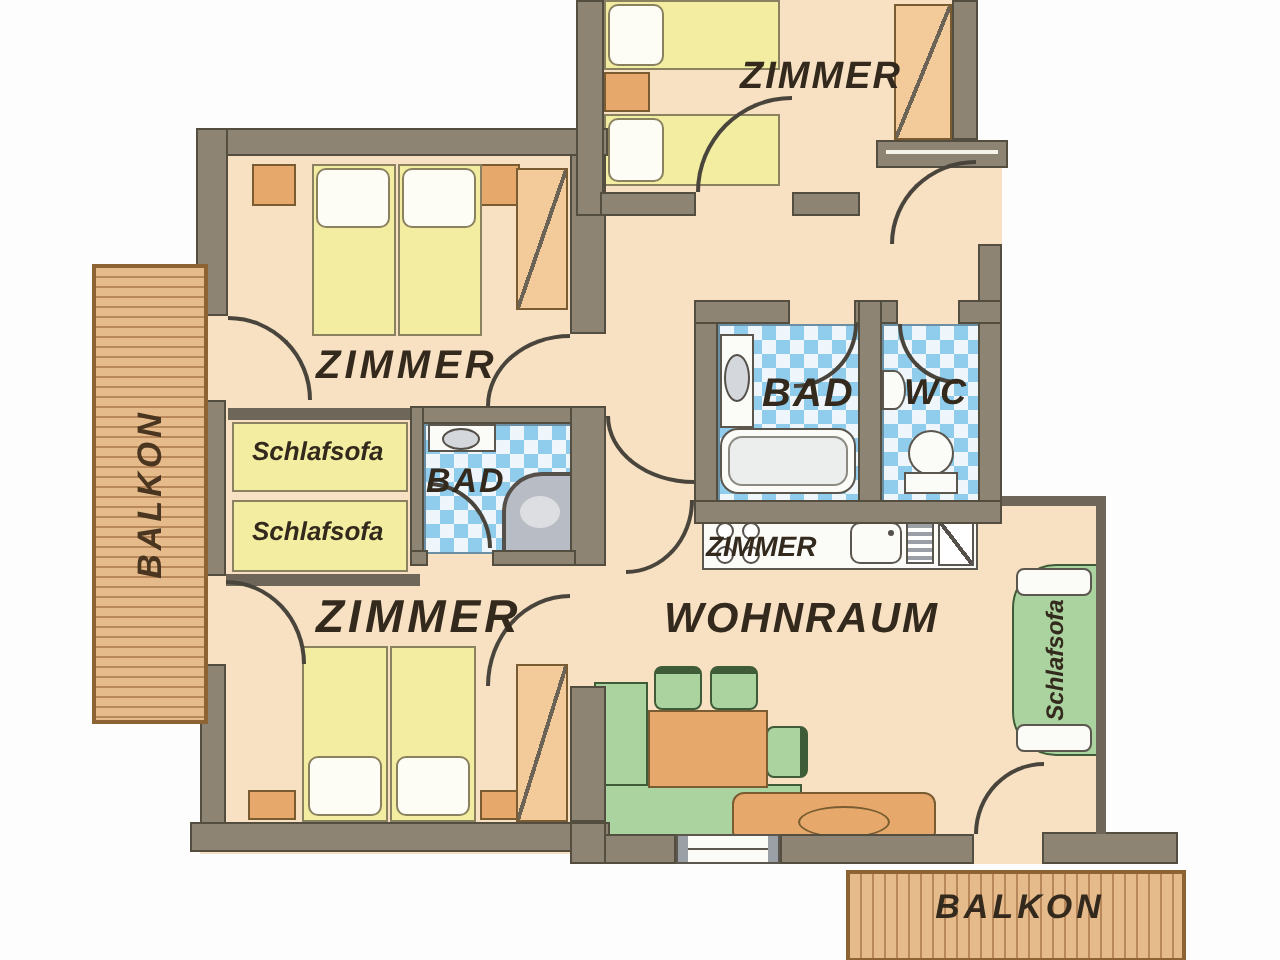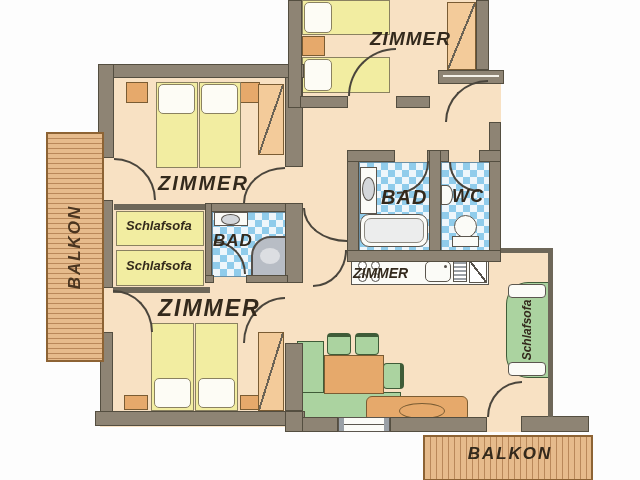--- a/index.html
+++ b/index.html
@@ -178,20 +178,21 @@
 
   <div class="yellow" style="left:151px;top:323px;width:43px;height:88px"></div>
   <div class="yellow" style="left:195px;top:323px;width:43px;height:88px"></div>
   <div class="pillow" style="left:154px;top:378px;width:37px;height:30px"></div>
   <div class="pillow" style="left:198px;top:378px;width:37px;height:30px"></div>
   <div class="tan" style="left:124px;top:395px;width:24px;height:15px"></div>
   <div class="tan" style="left:240px;top:395px;width:24px;height:15px"></div>
   <div class="wardrobe" style="left:258px;top:332px;width:26px;height:79px"></div>
   <div class="lbl" style="left:158px;top:295px;font-size:23px;letter-spacing:2px">ZIMMER</div>
 
+  <div class="lbl" style="left:332px;top:298px;font-size:21px;letter-spacing:1px">WOHNRAUM</div>
   <div class="green" style="left:297px;top:341px;width:27px;height:79px"></div>
   <div class="green" style="left:297px;top:392px;width:104px;height:28px"></div>
   <div class="tan" style="left:324px;top:355px;width:60px;height:39px;z-index:3"></div>
   <div class="green" style="left:327px;top:333px;width:24px;height:22px;border-radius:4px;border-top-width:4px"></div>
   <div class="green" style="left:355px;top:333px;width:24px;height:22px;border-radius:4px;border-top-width:4px"></div>
   <div class="green" style="left:383px;top:363px;width:21px;height:26px;border-radius:4px;border-right-width:4px"></div>
   <div class="tan" style="left:366px;top:396px;width:102px;height:26px;border-radius:6px;z-index:3">
     <div style="position:absolute;left:32px;top:6px;width:44px;height:14px;border:1px solid #7a5c33;border-radius:50%"></div>
   </div>
 

